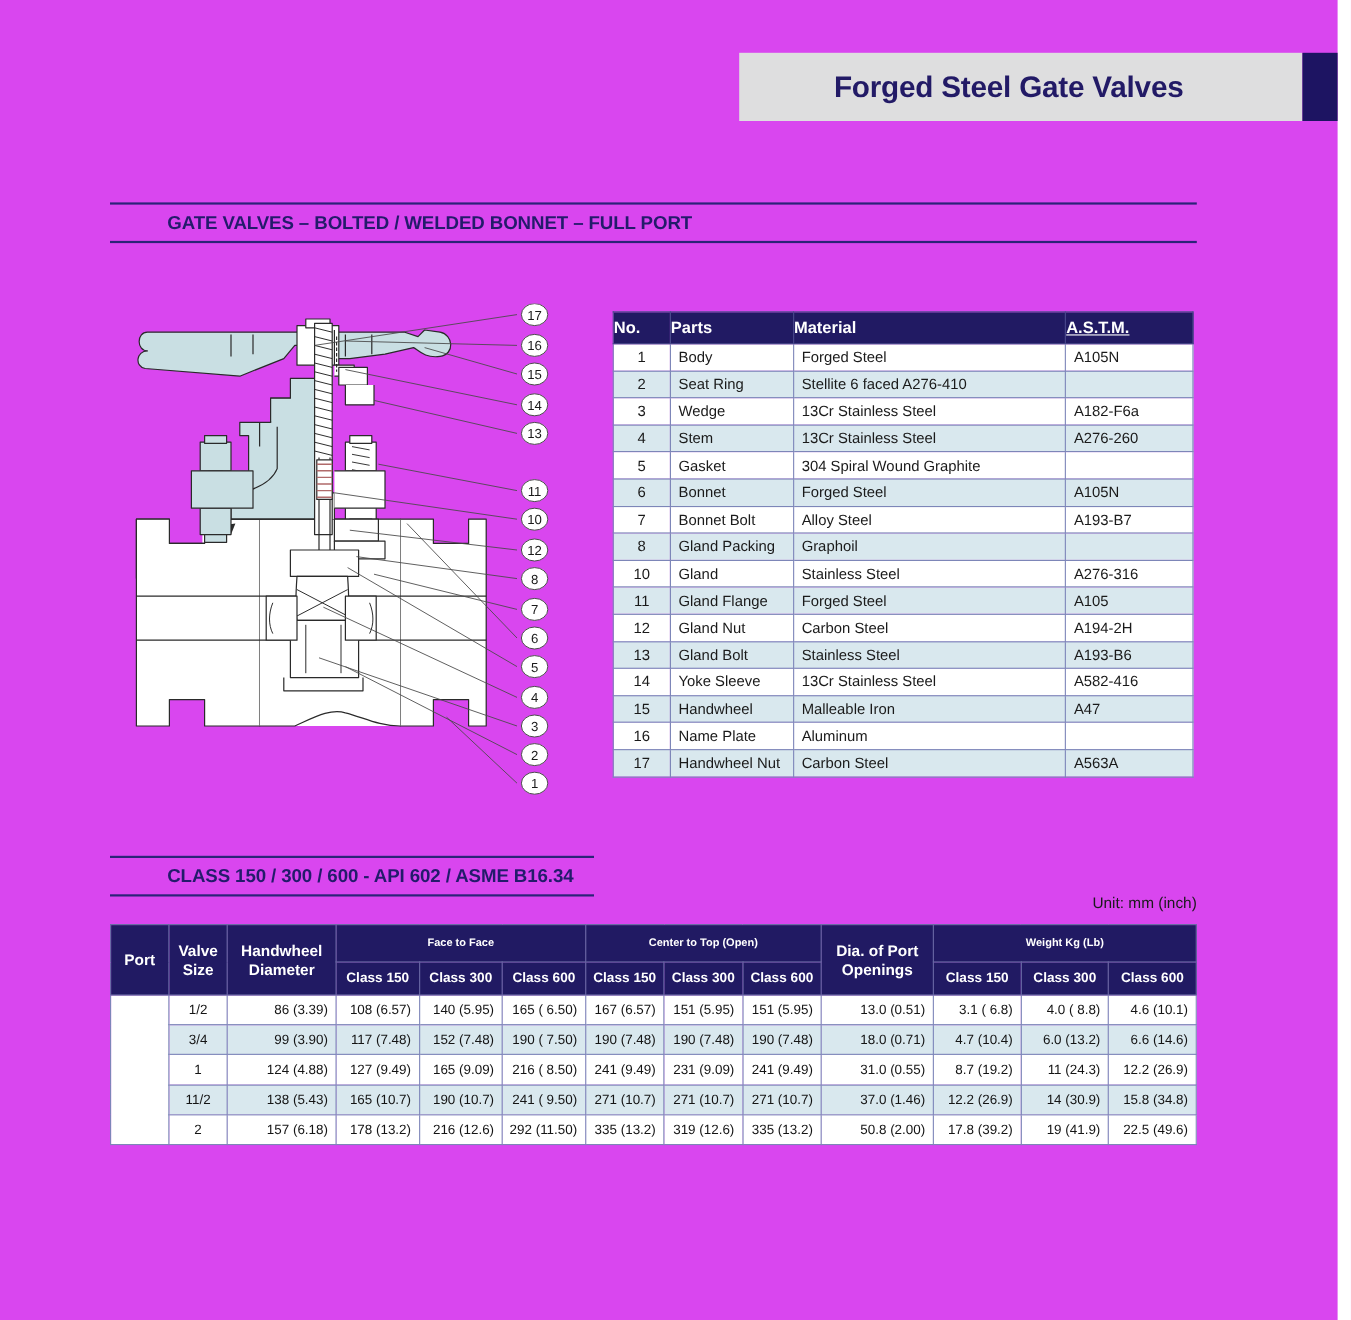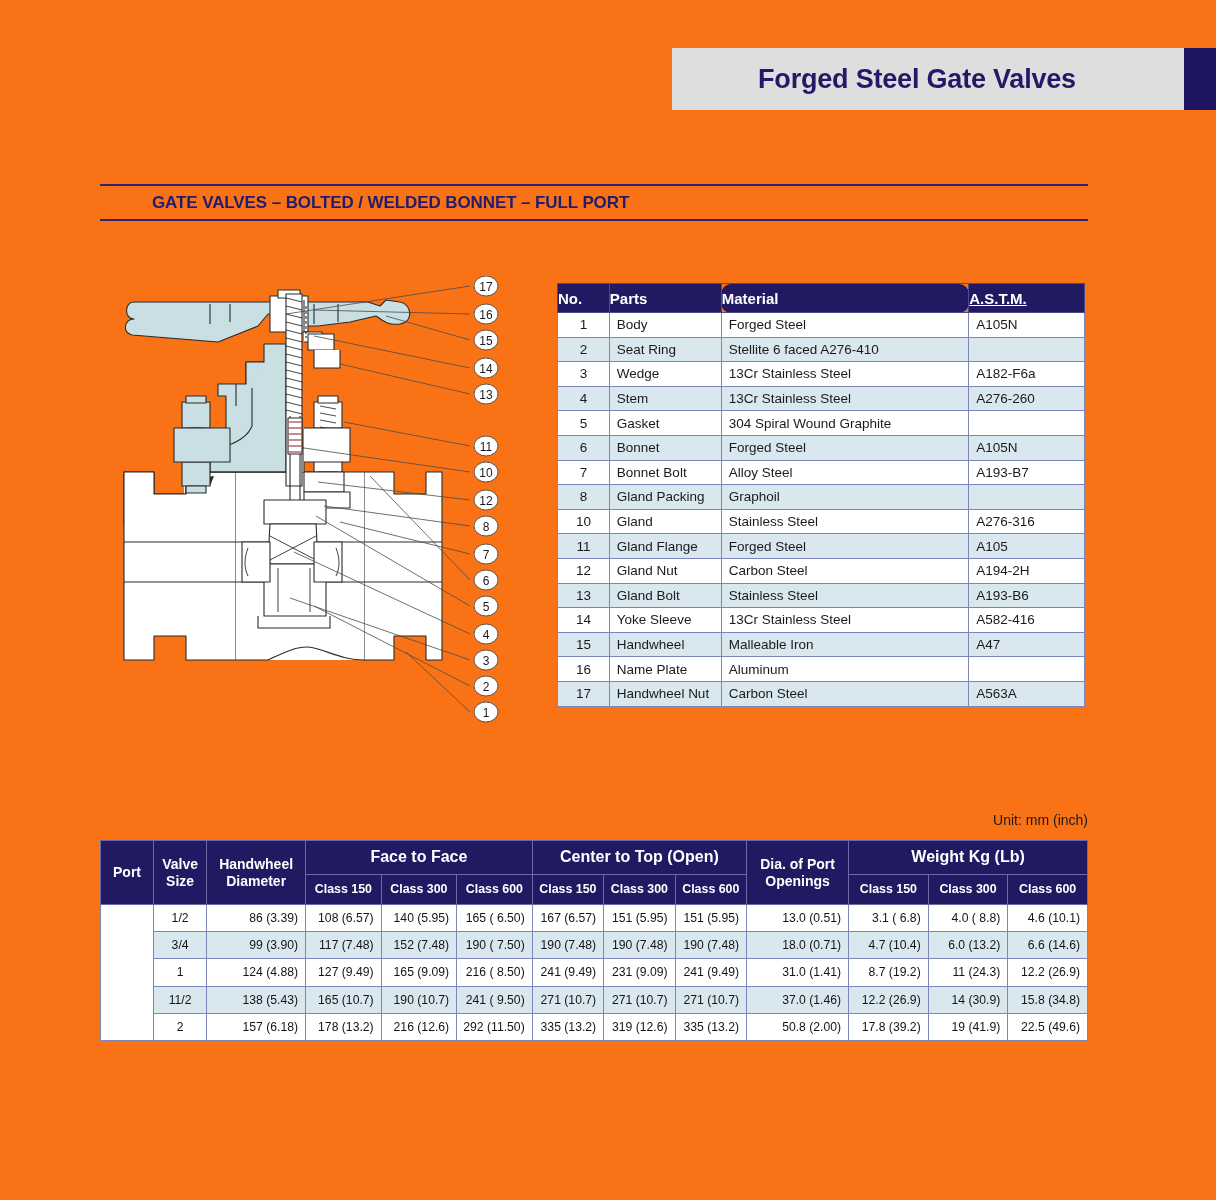--- a/index.html
+++ b/index.html
@@ -5,21 +5,21 @@
   * { box-sizing: border-box; }
   html, body {
     margin: 0; padding: 0;
     background: #ffffff;
     font-family: "Liberation Sans", sans-serif;
   }
   #page {
     position: relative;
     width: 1216px;
     height: 1200px;
-    background: #f97316;
+    background: #d946ef;
     overflow: hidden;
     padding-left: 28px;
   }
 
   
   #header-band {
     position: absolute;
     left: 672px; top: 48px;
     width: 512px; height: 62px;
     background: #dededf;
@@ -99,21 +99,21 @@
     border: 1px solid #7d86b8;
     padding: 0 0 0 7px;
     text-align: left;
     white-space: nowrap;
   }
   #parts-table td.c-no { text-align: center; padding-left: 0; }
   #parts-table tr.alt td { background: #d9e8ee; }
   #parts-table tr.plain td { background: #ffffff; }
   .col-no   { width: 52px; }
   .col-part { width: 112px; }
-  .col-mat  { width: 248px; border-radius: 10px; }
+  .col-mat  { width: 248px; }
   .col-astm { width: 116px; text-decoration: underline; }
 
   
   #diagram {
     position: absolute;
     left: 118px; top: 276px;
     width: 400px; height: 450px;
   }
   #diagram svg { display: block; }
 
@@ -139,21 +139,21 @@
   }
   #dim-table th {
     background: #211a63;
     color: #ffffff;
     font-weight: bold;
     border: 1px solid #6a6aa5;
     padding: 0 2px;
     text-align: center;
     line-height: 1.15;
   }
-  #dim-table th.grp   { font-size: 16px; height: 34px; }
+  #dim-table th.grp   { font-size: 10px; height: 34px; }
   #dim-table th.sub   { font-size: 12.4px; height: 30px; }
   #dim-table th.tall  { font-size: 14px; height: 64px; }
   #dim-table td {
     border: 1px solid #7d86b8;
     height: 27.2px;
     padding: 0 7px 0 3px;
     text-align: right;
     white-space: nowrap;
   }
   #dim-table td.center { text-align: center; padding-right: 3px; }
@@ -493,20 +493,25 @@
       </tr>
       <tr class="alt">
         <td class="c-no">17</td>
         <td>Handwheel Nut</td>
         <td>Carbon Steel</td>
         <td>A563A</td>
       </tr>
     </tbody>
   </table>
 
+  <div id="section2">
+    <div class="sect-rule-top"></div>
+    <div class="sect-label">CLASS  150 / 300 / 600 - API 602 / ASME B16.34</div>
+    <div class="sect-rule-bot"></div>
+  </div>
 
   <div id="unit-note">Unit: mm (inch)</div>
 
   <table id="dim-table">
     <colgroup>
       <col style="width:52px">
       <col style="width:52px">
       <col style="width:97px">
       <col style="width:74px">
         <col style="width:74px">
@@ -584,21 +589,21 @@
       </tr>
       <tr class="plain">
         <td class="center">1</td>
         <td>124 (4.88)</td>
         <td>127 (9.49)</td>
         <td>165 (9.09)</td>
         <td>216 (  8.50)</td>
         <td>241 (9.49)</td>
         <td>231 (9.09)</td>
         <td>241 (9.49)</td>
-        <td>31.0 (1.41)</td>
+        <td>31.0 (0.55)</td>
         <td>8.7 (19.2)</td>
         <td>11 (24.3)</td>
         <td>12.2 (26.9)</td>
       </tr>
       <tr class="alt">
         <td class="center">11/2</td>
         <td>138 (5.43)</td>
         <td>165 (10.7)</td>
         <td>190 (10.7)</td>
         <td>241 (  9.50)</td>

